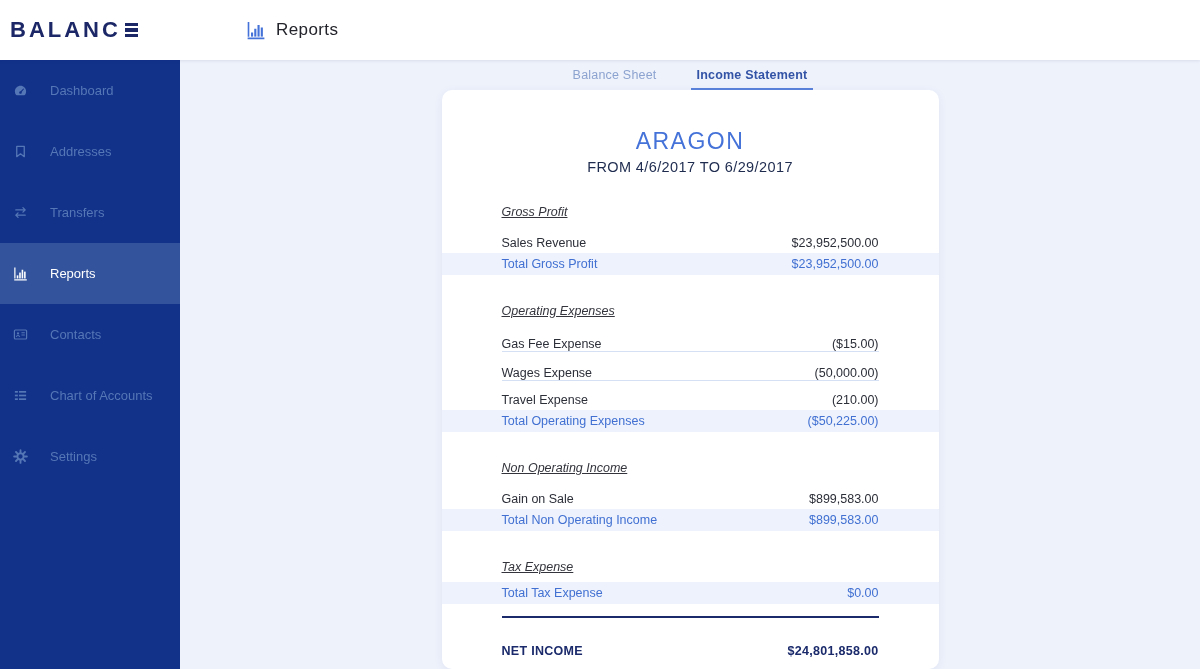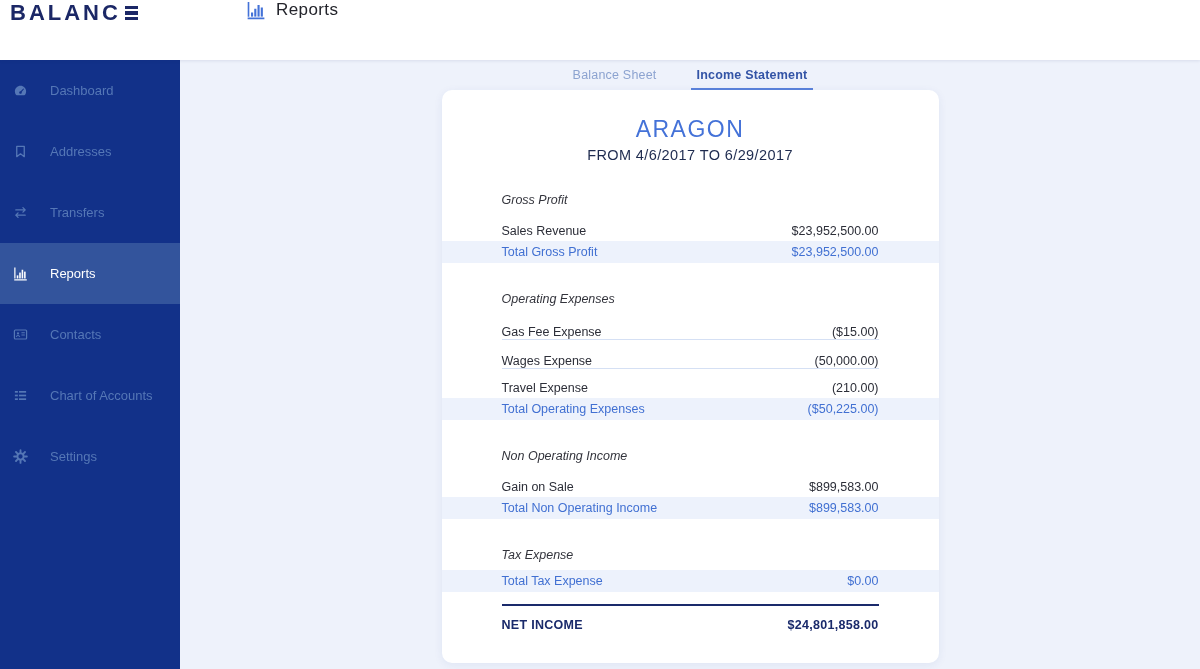--- a/index.html
+++ b/index.html
@@ -13,21 +13,21 @@
     display:grid;
     grid-template-rows:60px 609px;
     grid-template-columns:180px 1020px;
     width:1200px; height:669px;
   }
 
   
   .topbar {
     grid-column:1 / 3;
     background:#ffffff;
-    display:flex; align-items:flex-start;
+    display:flex; align-items:center;
     position:relative; z-index:2;
     box-shadow:0 1px 3px rgba(20,40,100,.10);
   }
   .logo {
     width:180px; padding-left:10px;
     display:flex; align-items:center; gap:3px; cursor:pointer;
   }
   .logo-text {
     font-size:22px; font-weight:700; letter-spacing:3px;
     color:var(--logo-navy,#1B2766);
@@ -70,53 +70,53 @@
   .tab.active {
     color:var(--tab-active,#3354A6); font-weight:700;
     border-bottom-color:var(--tab-underline,#5B83DB);
   }
 
   
   .card {
     width:497px; min-height:571px;
     background:#ffffff; border-radius:10px;
     box-shadow:0 2px 10px rgba(30,60,140,.07);
-    padding:26px 60px 25px;
+    padding:38px 60px 25px;
   }
   .company {
     margin:0; text-align:center;
     font-size:23px; line-height:26px; font-weight:400;
     letter-spacing:1.5px; color:var(--accent-blue,#4472D8);
   }
   .period {
     margin-top:4px; text-align:center;
     font-size:14.5px; line-height:18px; letter-spacing:.4px;
     color:#1E2B4F;
   }
   .section { margin-top:24px; }
   .section-heading {
     font-style:italic; font-size:12.5px; color:#33343C;
-    height:24px; display:flex; align-items:center;
+    height:24px; display:flex; align-items:center;text-decoration:underline;
   }
   .row {
     height:26px; display:flex; justify-content:space-between; align-items:flex-end;
     font-size:12.5px; color:var(--body-text,#2C2E38);
   }
   .row.with-divider { height:29px; border-bottom:1px solid var(--divider,#D5E0F4); }
   .total-row {
     margin:3px -60px 0; padding:0 60px; height:22px;
     background:var(--total-row-bg,#EDF2FC);
     display:flex; justify-content:space-between; align-items:center;
     font-size:12.5px; font-weight:400;
     color:var(--total-row-text,#4170D2);
   }
   .net-block { margin-top:12px; }
   .net-rule { height:2px; background:var(--net-income-navy,#1A2A6B); }
   .net-row {
-    margin-top:6px; height:26px;
+    margin-top:20px; height:26px;
     display:flex; justify-content:space-between; align-items:center;
     font-size:12.5px; font-weight:700; letter-spacing:.3px;
     color:var(--net-income-navy,#1A2A6B);
   }
 </style>
 </head>
 <body>
 
 <div class="app">
 

